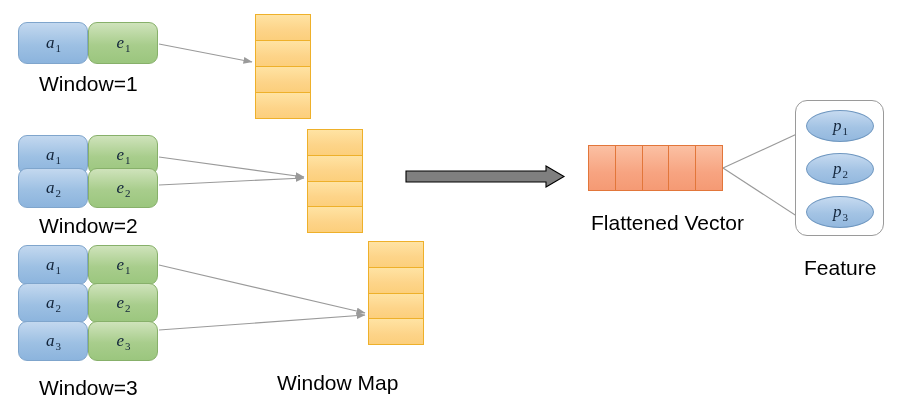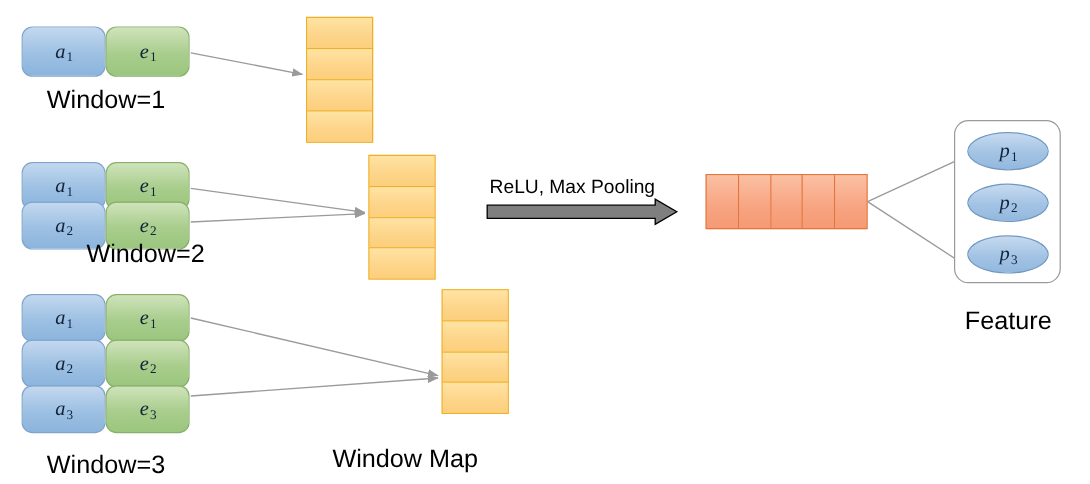--- a/index.html
+++ b/index.html
@@ -192,21 +192,21 @@
       <span class="sub">1</span>
   </div>
   <div class="tok blue" style="left:18px; top:168px; width:70px; height:40px;">
     <span>a</span>
       <span class="sub">2</span>
   </div>
   <div class="tok green" style="left:88px; top:168px; width:70px; height:40px;">
     <span>e</span>
       <span class="sub">2</span>
   </div>
-  <div class="caption" style="left:39px; top:200px;margin-left:33px;">Window=2</div>
+  <div class="caption" style="left:39px; top:214px;">Window=2</div>
 
   <div class="tok blue" style="left:18px; top:245px; width:70px; height:40px;">
     <span>a</span>
       <span class="sub">1</span>
   </div>
   <div class="tok green" style="left:88px; top:245px; width:70px; height:40px;">
     <span>e</span>
       <span class="sub">1</span>
   </div>
   <div class="tok blue" style="left:18px; top:283px; width:70px; height:40px;">
@@ -243,29 +243,29 @@
 
   <div class="fmap" style="left:368px; top:241px; width:56px; height:104px;">
     <div class="fcell"></div>
     <div class="fcell"></div>
     <div class="fcell"></div>
     <div class="fcell"></div>
   </div>
 
   <div class="caption" style="left:277px; top:371px;">Window Map</div>
 
-  <div class="opcaption" style="left:408px; top:148px;">ReLU, Max Pooling</div>
 
   <div class="flatvec" style="left:588px; top:145px; width:135px; height:46px;">
     <div class="vcell"></div>
     <div class="vcell"></div>
     <div class="vcell"></div>
     <div class="vcell"></div>
     <div class="vcell"></div>
   </div>
+  <div class="caption" style="left:591px; top:211px;">Flattened Vector</div>
 
   <div class="relbox" style="left:795px; top:100px; width:89px; height:136px;">
     <div class="ellipse" style="left:10px; top:9px; width:68px; height:32px;">
       <span>p</span>
         <span class="sub">1</span>
     </div>
     <div class="ellipse" style="left:10px; top:52px; width:68px; height:32px;">
       <span>p</span>
         <span class="sub">2</span>
     </div>

